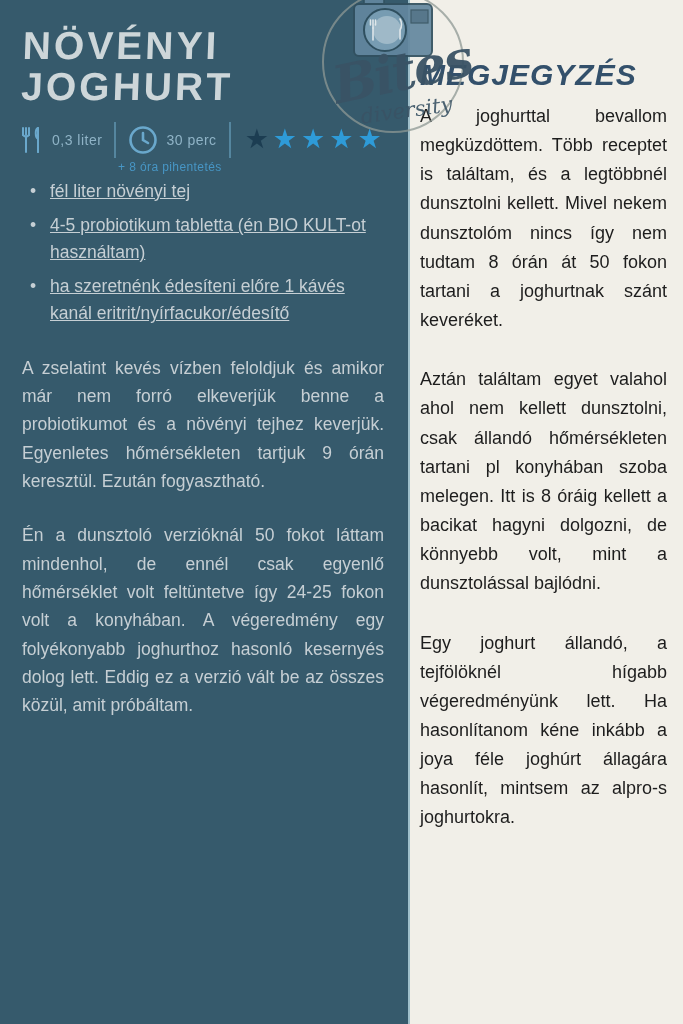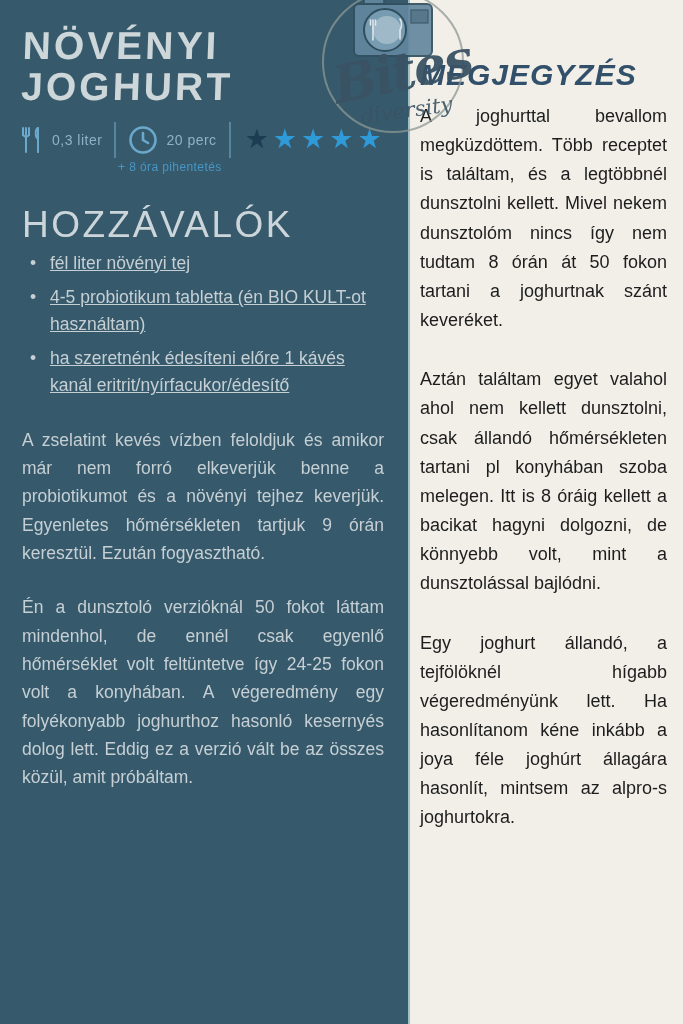--- a/index.html
+++ b/index.html
@@ -114,37 +114,36 @@
 
       <div class="stat-divider"></div>
 
       <div class="stat">
         <span class="stat-icon">
           <svg width="30" height="30" viewBox="0 0 30 30">
             <circle cx="15" cy="15" r="12.5" stroke="#6aa8cc" stroke-width="2.6" fill="none"></circle>
             <path d="M15 8 v7 l5 3" stroke="#6aa8cc" stroke-width="2.6" fill="none" stroke-linecap="round"></path>
           </svg>
         </span>
-        <span class="stat-label">20 perc</span>
+        <span class="stat-label">30 perc</span>
       </div>
 
       <div class="stat-divider"></div>
 
       <div class="stars">
           <span class="star-empty">★</span>
           <span class="star-filled">★</span>
           <span class="star-filled">★</span>
           <span class="star-filled">★</span>
           <span class="star-filled">★</span>
         </div>
     </div>
 
     <div class="rest-note">+ 8 óra pihentetés</div>
 
-    <h2 class="ingredients-heading">HOZZÁVALÓK</h2>
 
     <ul class="ingredients-list">
       <li>fél liter növényi tej</li>
       <li>4-5 probiotikum tabletta (én BIO KULT-ot használtam)</li>
       <li>ha szeretnénk édesíteni előre 1 kávés kanál eritrit/nyírfacukor/édesítő</li>
     </ul>
 
     <p class="left-paragraph">A zselatint kevés vízben feloldjuk és amikor már nem forró elkeverjük benne a probiotikumot és a növényi tejhez keverjük. Egyenletes hőmérsékleten tartjuk 9 órán keresztül. Ezután fogyasztható.</p>
     <p class="left-paragraph">Én a dunsztoló verzióknál 50 fokot láttam mindenhol, de ennél csak egyenlő hőmérséklet volt feltüntetve így 24-25 fokon volt a konyhában. A végeredmény egy folyékonyabb joghurthoz hasonló kesernyés dolog lett. Eddig ez a verzió vált be az összes közül, amit próbáltam.</p>
   </div>

